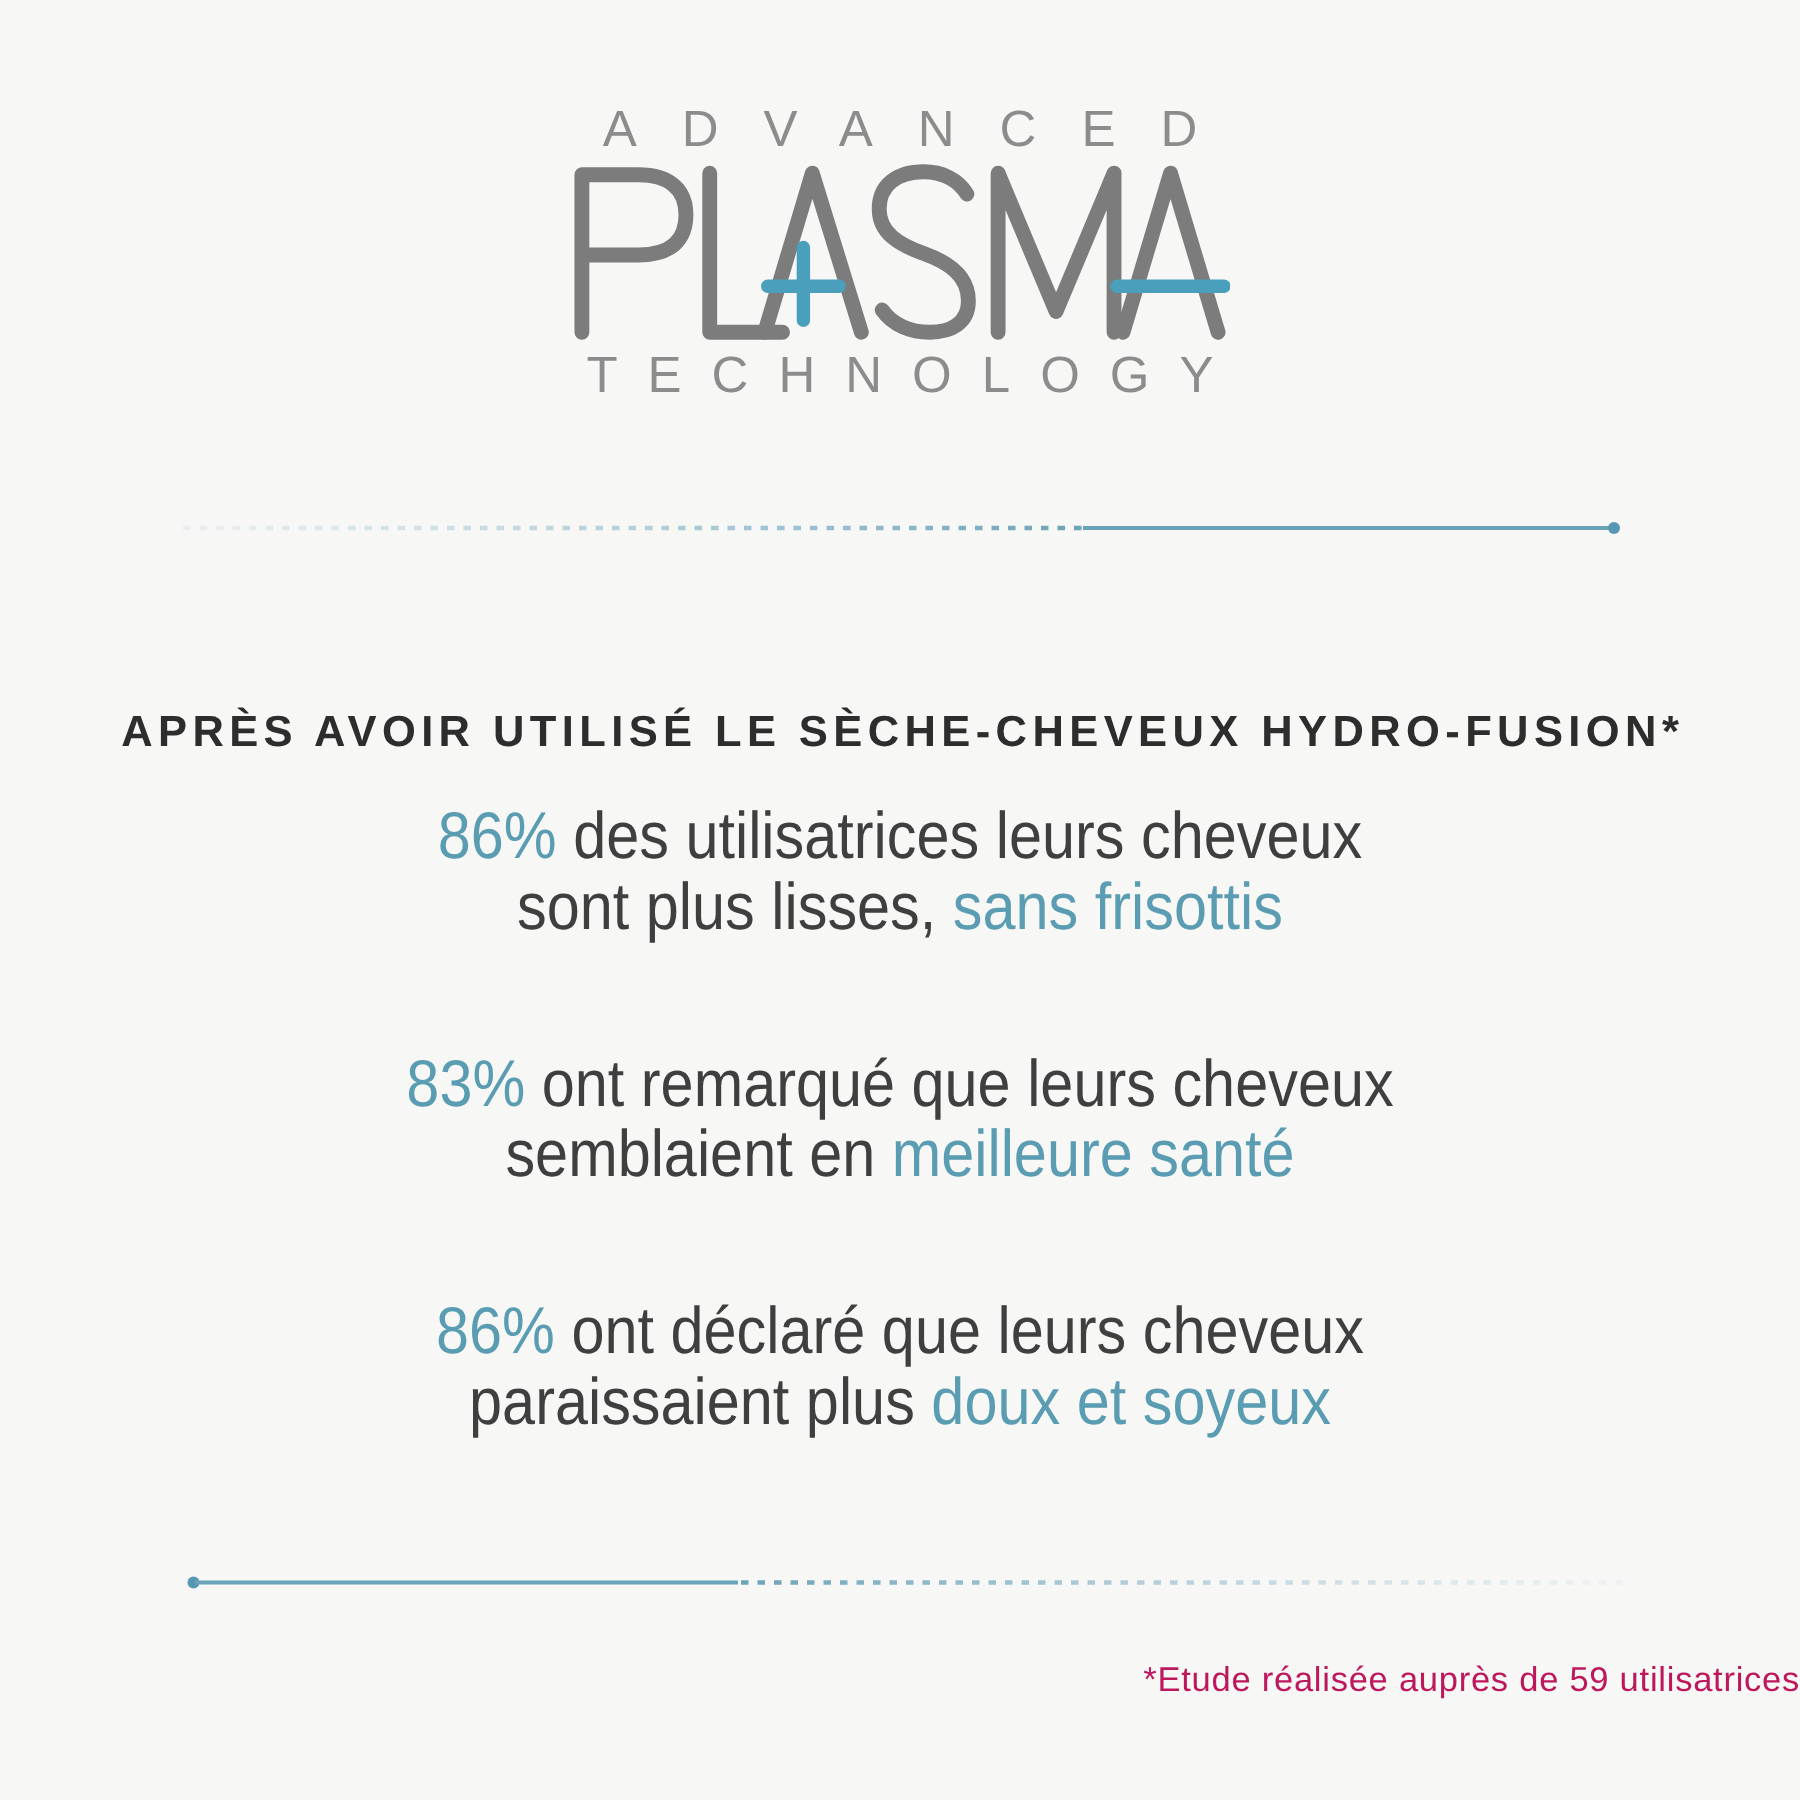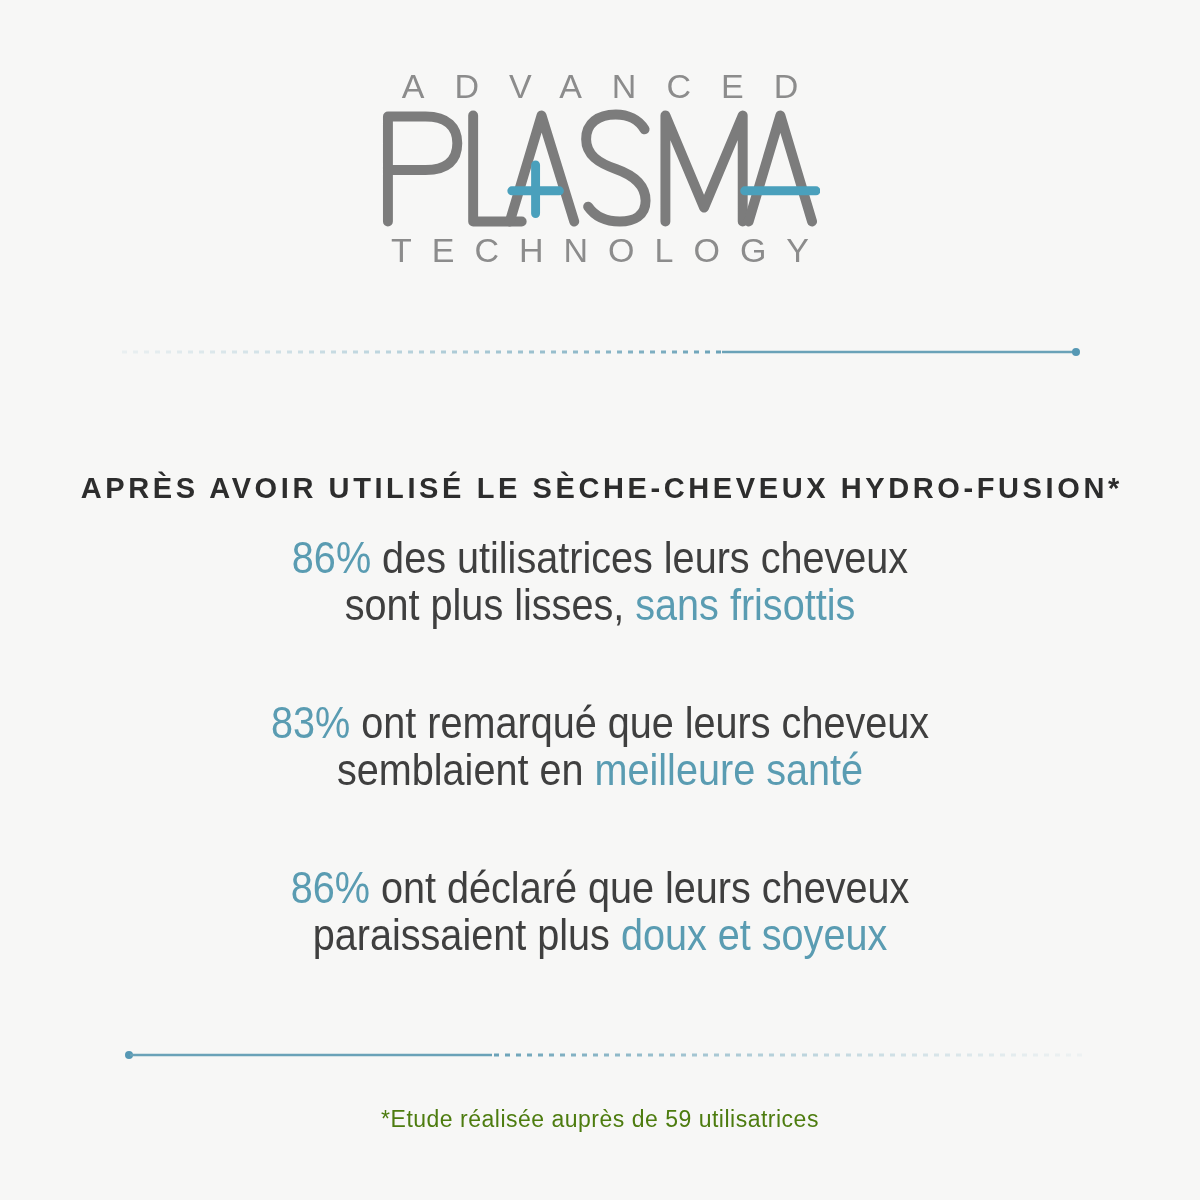--- a/index.html
+++ b/index.html
@@ -58,21 +58,21 @@
   }
   p.stat .accent{color:#5a9cb2;}
   .stat-1{top:534px;}
   .stat-2{top:699px;}
   .stat-3{top:864px;}
   
   .footnote{
     top:1104px;
     font-size:23px;line-height:30px;
     letter-spacing:0.5px;
-    color:#4d7c0f;font-weight:400;
+    color:#be185d;font-weight:400;text-align:right;
   }
 </style>
 </head>
 <body>
 
 <div class="canvas">
 
   <header>
     <div class="centered adv">ADVANCED</div>
 

